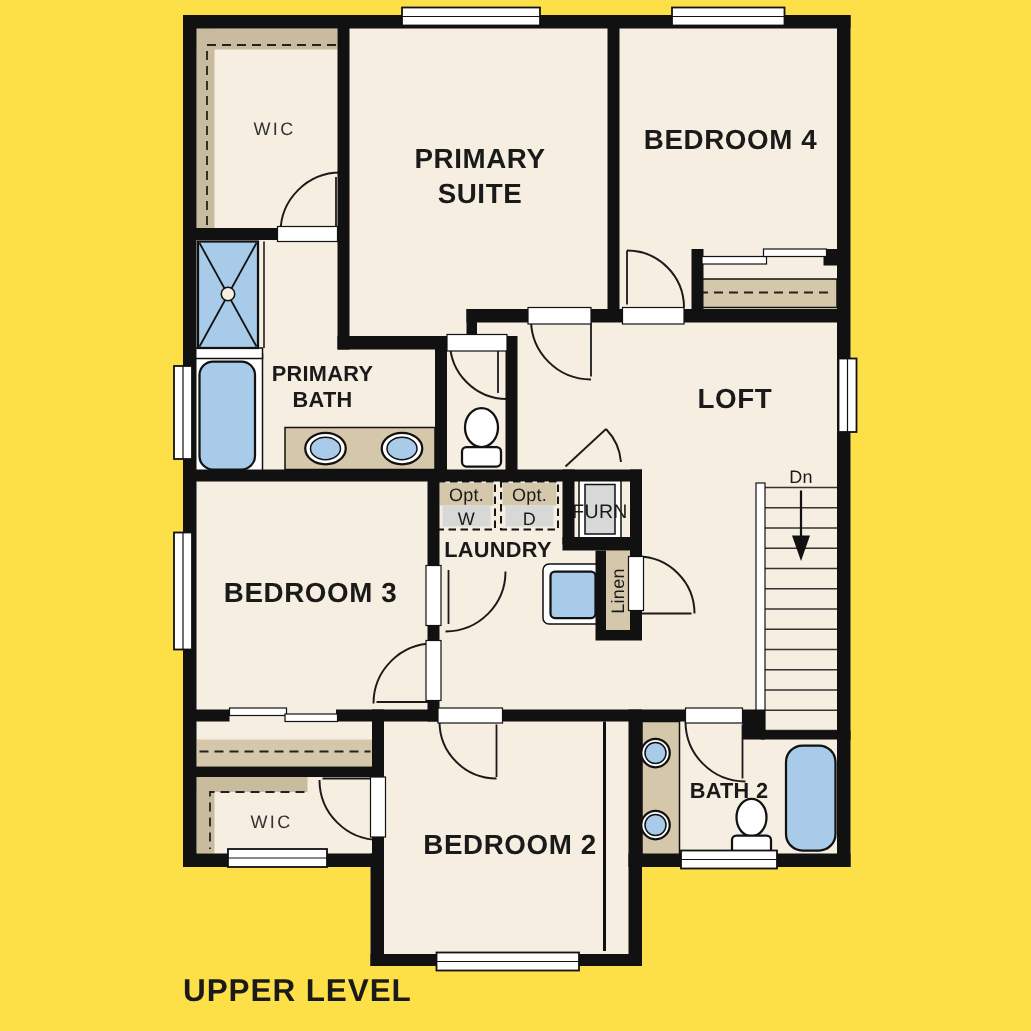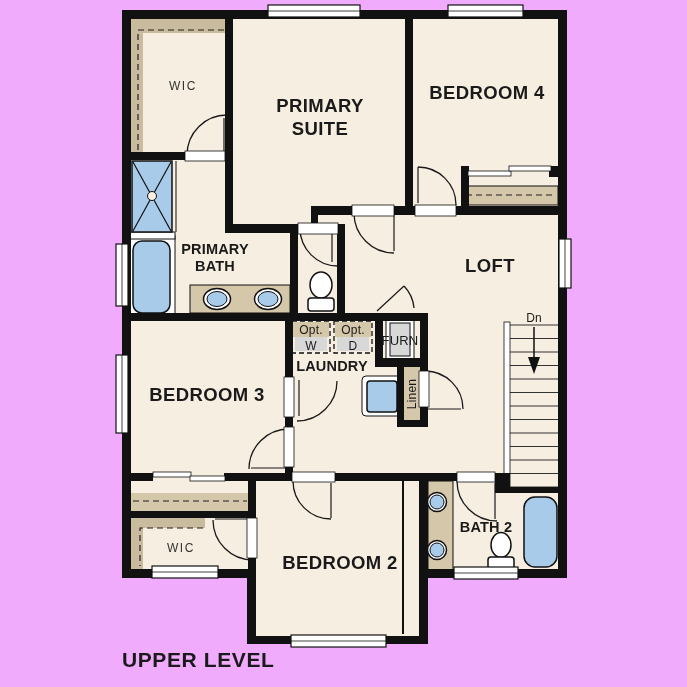--- a/index.html
+++ b/index.html
@@ -1,16 +1,16 @@
 <!DOCTYPE html>
 <html><head>
 <meta charset="utf-8">
 <style>
   html,body{margin:0;padding:0;background:#ffffff;}
-  .stage{width:687px;height:687px;background:#f0abfc;position:relative;font-family:"Liberation Sans",sans-serif;}
+  .stage{width:687px;height:687px;background:#fde047;position:relative;font-family:"Liberation Sans",sans-serif;}
   svg{display:block;}
   text{fill:#1a1a1a;text-anchor:middle;}
   .tb{font:700 18.5px "Liberation Sans",sans-serif;letter-spacing:.4px;}
   .tm{font:700 14.5px "Liberation Sans",sans-serif;letter-spacing:.2px;}
   .ts{font:400 12px "Liberation Sans",sans-serif;letter-spacing:1.6px;fill:#333;}
   .ts2{font:400 12px "Liberation Sans",sans-serif;letter-spacing:.2px;}
   .to{font:400 12px "Liberation Sans",sans-serif;letter-spacing:.2px;}
   .tf{font:400 13px "Liberation Sans",sans-serif;letter-spacing:.2px;}
   .ttl{font:700 21px "Liberation Sans",sans-serif;letter-spacing:.6px;text-anchor:start;}
   .fx{stroke:#111;stroke-width:1.5;}

